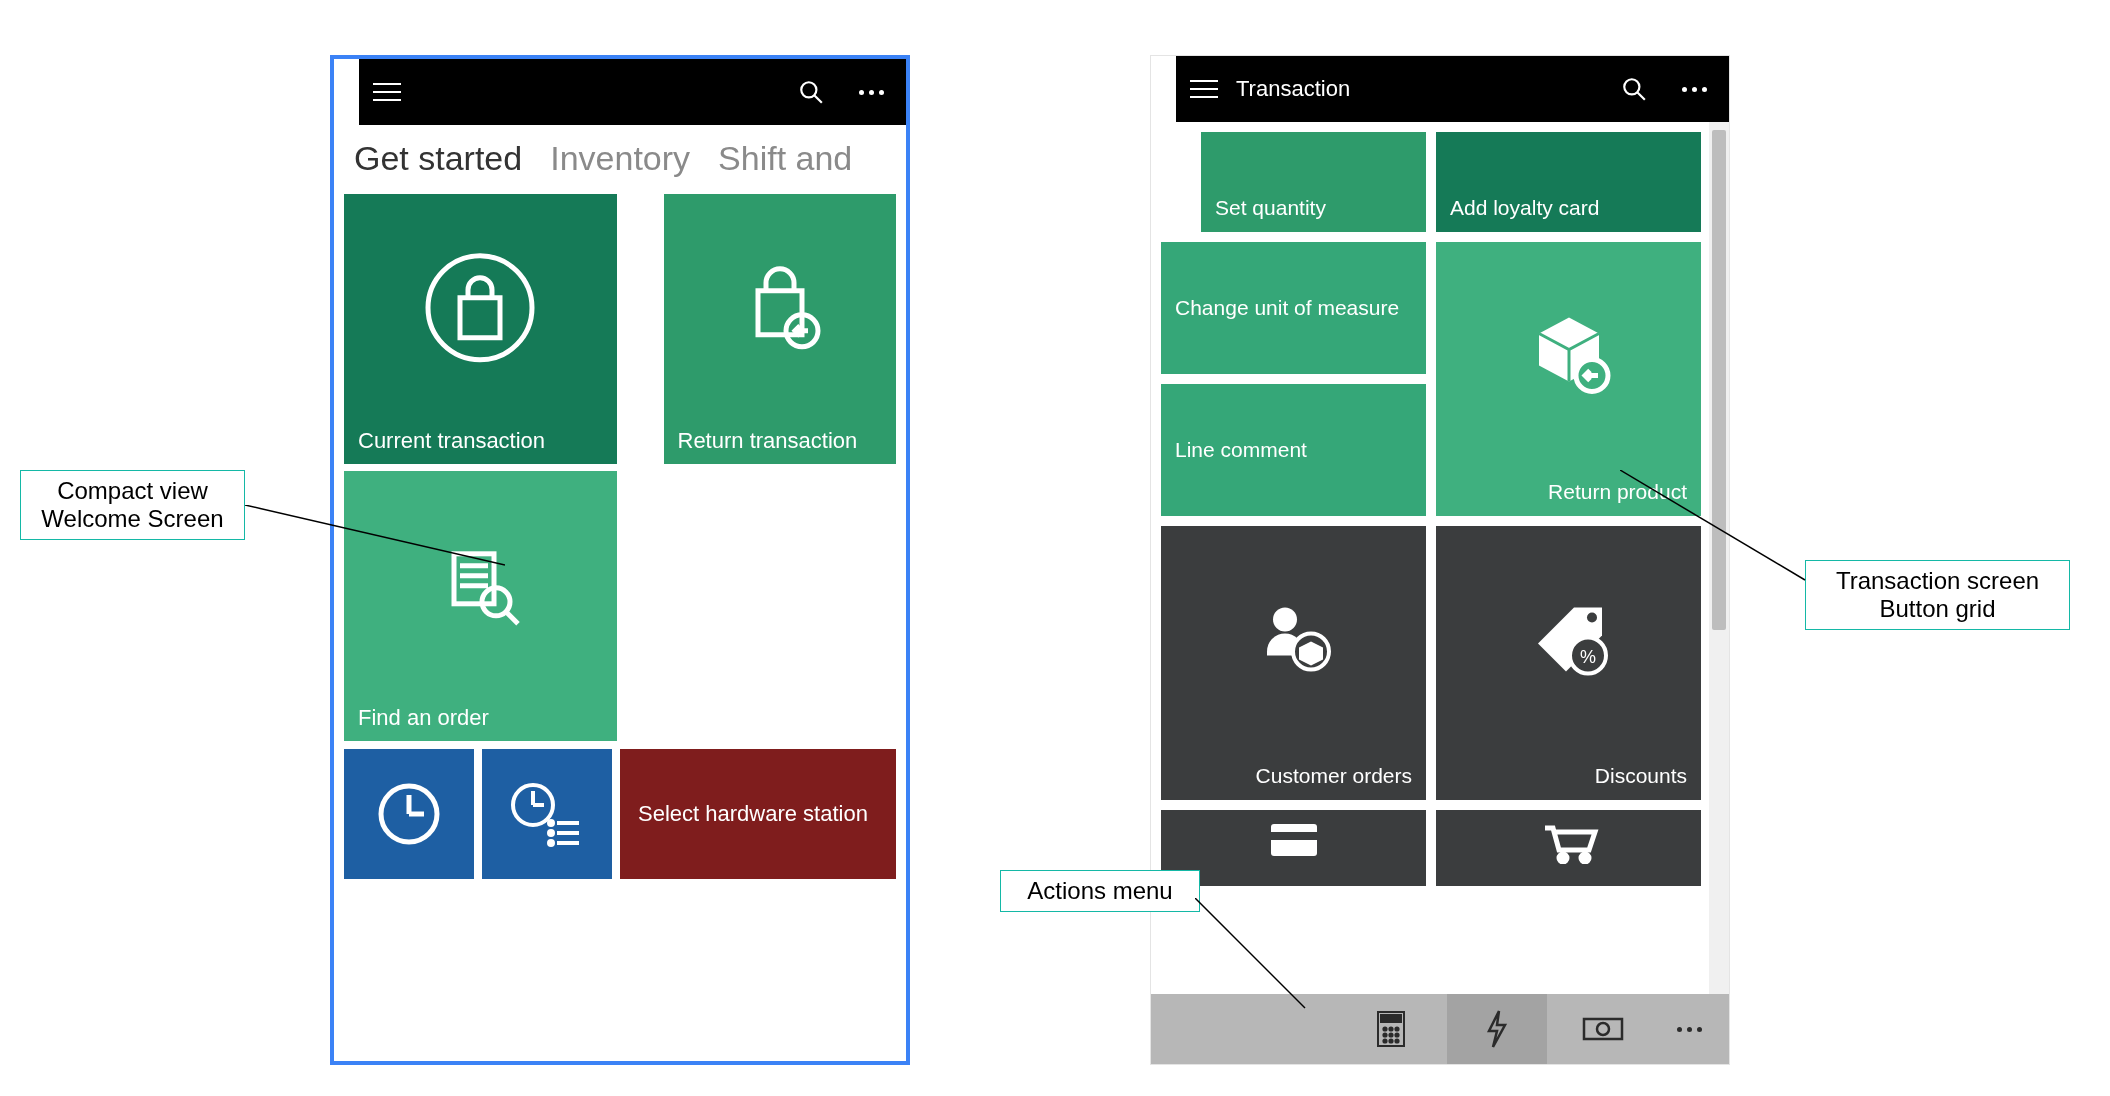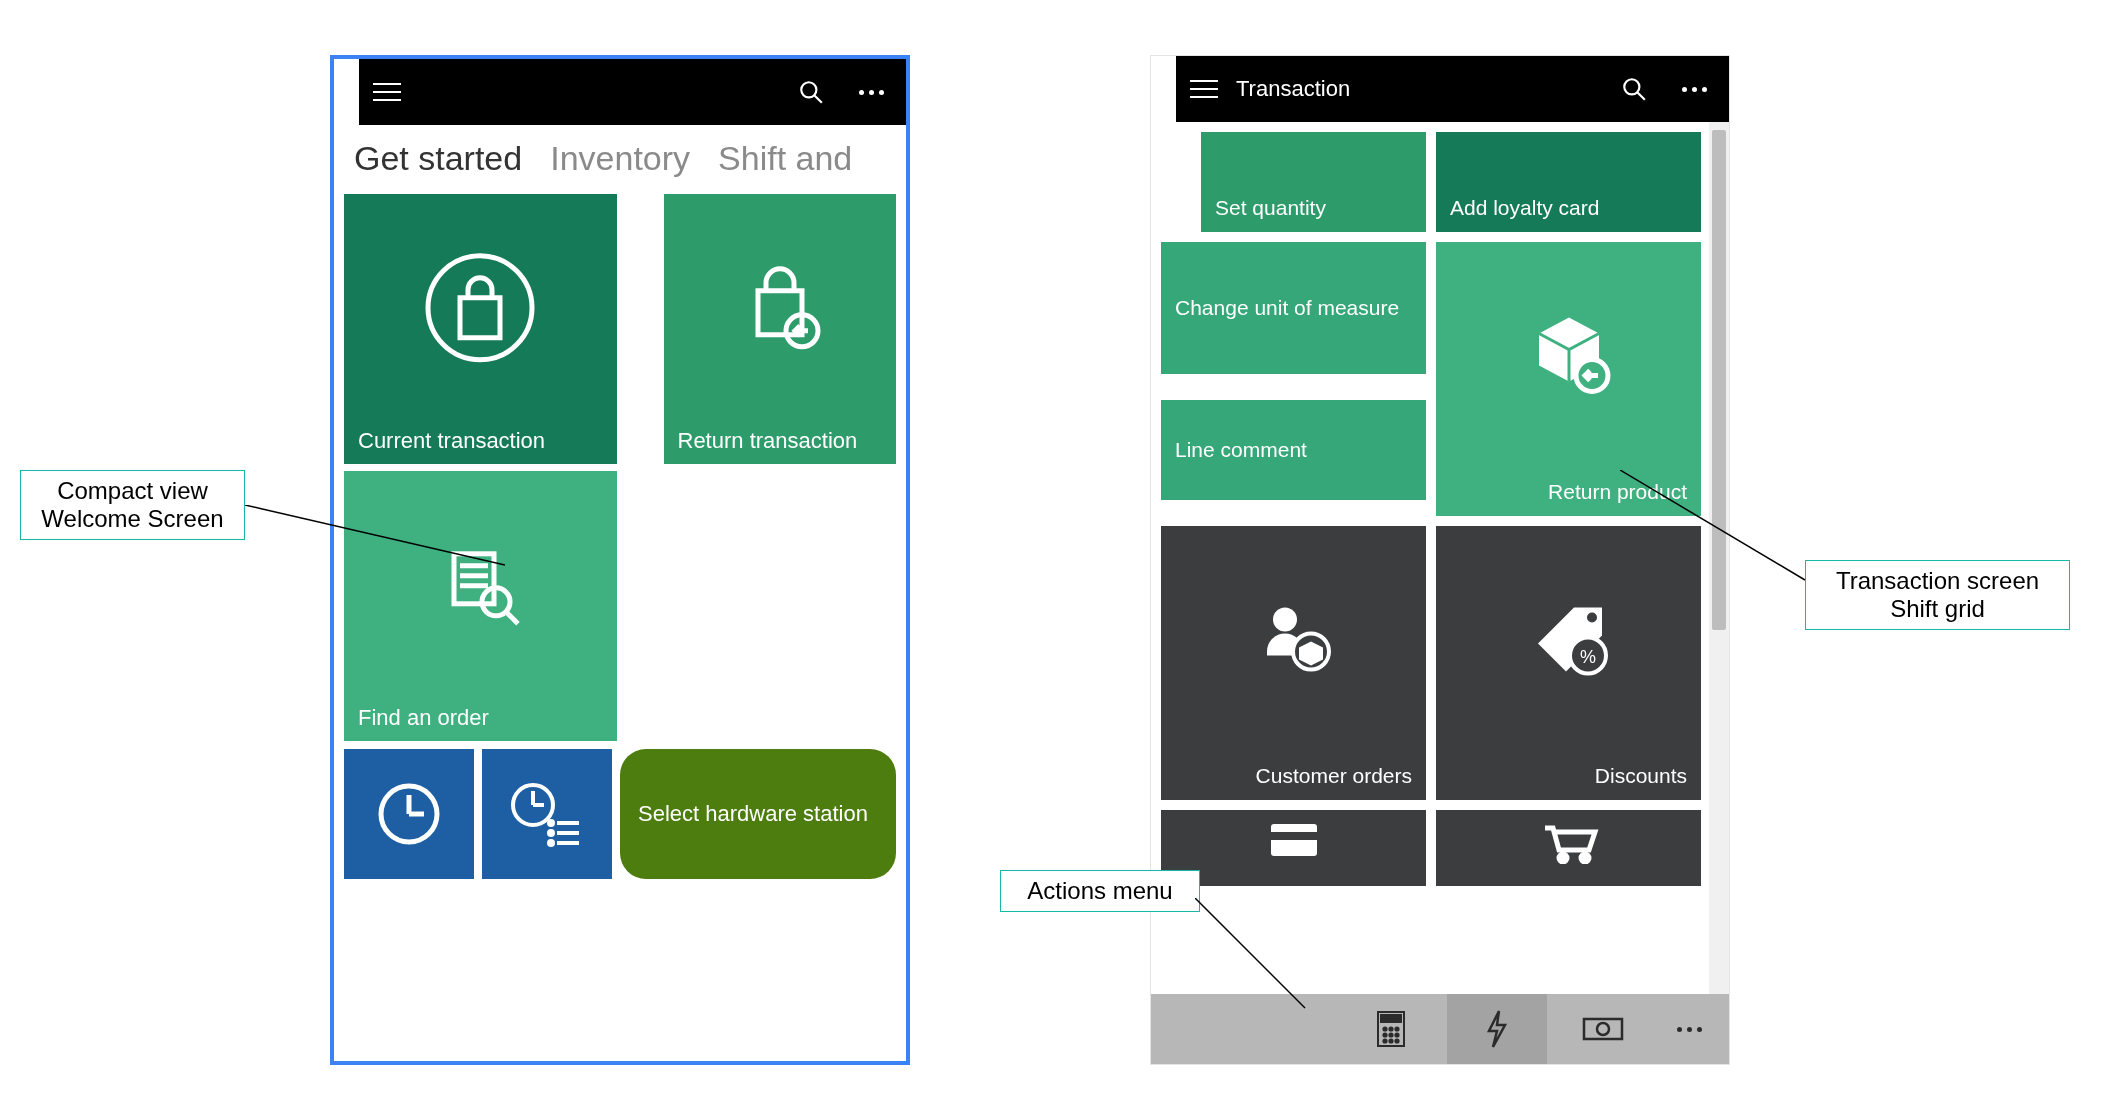--- a/index.html
+++ b/index.html
@@ -105,21 +105,21 @@
   .annot.a2 { left:1805px; top:560px; width:265px; }
   .annot.a3 { left:1000px; top:870px; width:200px; }
 
   svg.callout { position:absolute; pointer-events:none; }
 
   .g-dk  { background:#157A57; }
   .g-md  { background:#2E9B6B;margin-left:40px; }
   .g-lt  { background:#35A778;align-items:center; }
   .g-lt2 { background:#3FB07F; }
   .b-dk  { background:#1E5FA3; }
-  .b-md  { background:#4d7c0f;border-radius:26px; }
+  .b-md  { background:#7f1d1d; }
   .gray  { background:#3B3D3E; }
 
 </style>
 </head>
 <body>
 
 <div class="phone phone-left">
   <div class="topbar">
     <div class="hamburger">
         <span></span>
@@ -240,21 +240,21 @@
           <span>Set quantity</span>
         </div>
       <div class="rtile h1 g-dk">
           <span>Add loyalty card</span>
         </div>
 
       <div class="leftcol">
         <div class="rtile g-lt" style="height:132px">
             <span>Change unit of measure</span>
           </div>
-        <div class="rtile g-lt" style="height:100px">
+        <div class="rtile g-lt" style="height:132px">
             <span>Line comment</span>
           </div>
       </div>
       <div class="rtile big g-lt2">
         <div class="big-icon">
           <svg width="90" height="90" viewBox="0 0 90 90" fill="#fff">
             <path d="M45 8 L75 24 L75 56 L45 72 L15 56 L15 24 Z"></path>
             <path d="M15 24 L45 40 L75 24 M45 40 L45 72" fill="none" stroke="#3FB07F" stroke-width="3"></path>
             <g fill="none" stroke="#fff" stroke-width="5">
                 <circle cx="68" cy="66" r="16" fill="#3FB07F"></circle>
@@ -338,21 +338,21 @@
       <div class="bdots">
           <span></span>
           <span></span>
           <span></span>
         </div>
     </div>
   </div>
 </div>
 
 <div class="annot a1">Compact view Welcome Screen</div>
-<div class="annot a2">Transaction screen Shift grid</div>
+<div class="annot a2">Transaction screen Button grid</div>
 <div class="annot a3">Actions menu</div>
 
 <svg class="callout" style="left:245px; top:505px;" width="260" height="80">
     <line x1="0" y1="0" x2="260" y2="60" stroke="#000" stroke-width="1.5"></line>
   </svg>
 <svg class="callout" style="left:1620px; top:470px;" width="190" height="120">
     <line x1="0" y1="0" x2="185" y2="110" stroke="#000" stroke-width="1.5"></line>
   </svg>
 <svg class="callout" style="left:1195px; top:898px;" width="120" height="120">
     <line x1="0" y1="0" x2="110" y2="110" stroke="#000" stroke-width="1.5"></line>

